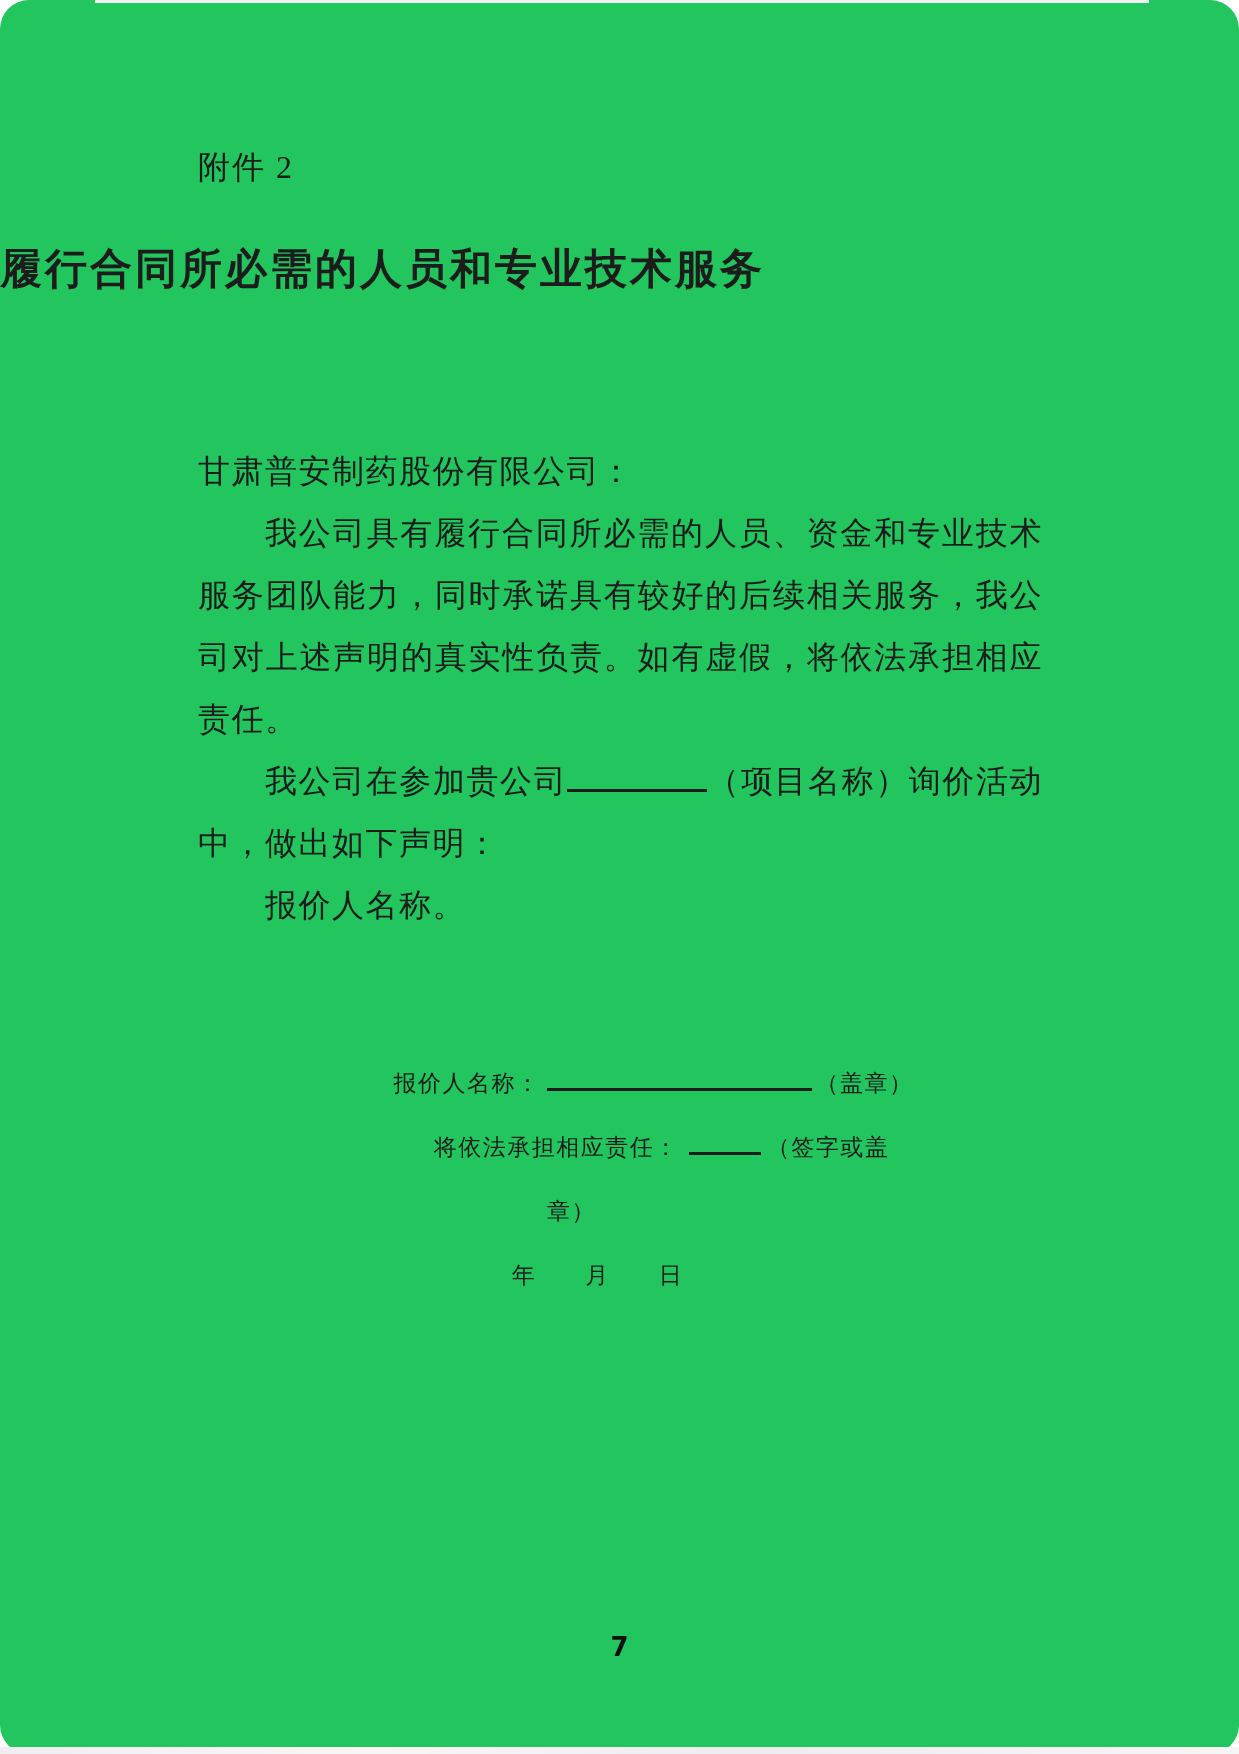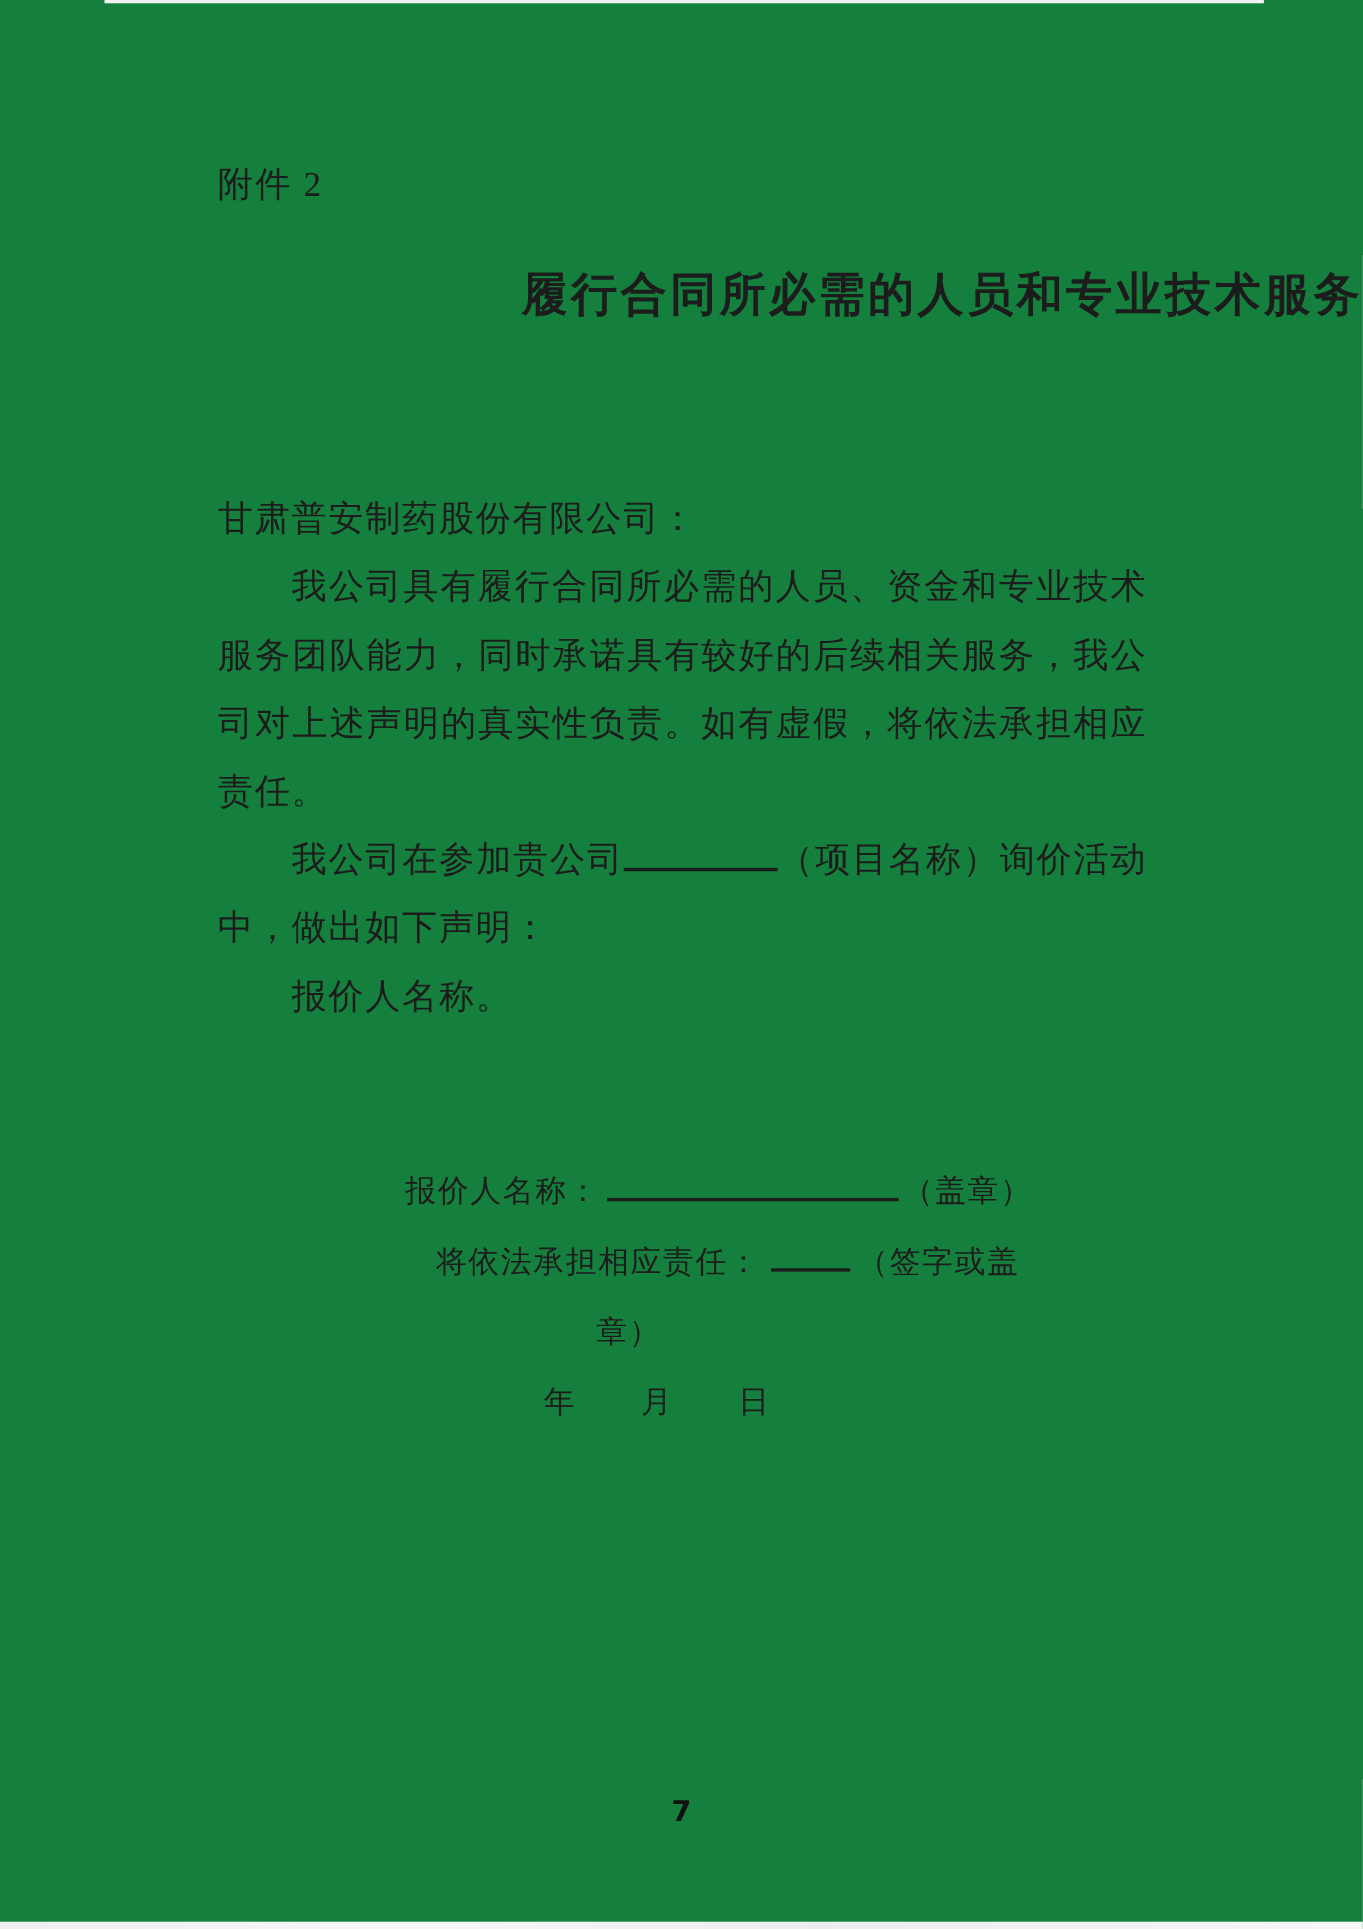--- a/index.html
+++ b/index.html
@@ -11,21 +11,22 @@
     height: 1754px;
     background: #ffffff;
     position: relative;
     font-family: "Liberation Serif", "DejaVu Serif", serif;
     color: #1c1c1c;
     overflow: hidden;
   }
   .page {
     position: absolute;
     inset: 0;
-    background: #15803d;
+    background: #22c55e;
+    border-radius: 29px;
   }
   .scan-edge-top {
     position: absolute;
     top: 0;
     left: 95px;
     right: 90px;
     height: 3px;
     background: #f1f1f1;
   }
   .scan-edge-bottom {
@@ -41,21 +42,21 @@
     left: 198px;
     top: 146px;
     font-size: 32px;
     letter-spacing: 2px;
   }
   .doc-title {
     position: absolute;
     top: 236px;
     left: 0;
     right: 0;
-    text-align: right;
+    text-align: left;
     font-size: 42px;
     font-weight: 600;
     line-height: 66px;
     letter-spacing: 3px;
   }
   .body-text {
     position: absolute;
     left: 198px;
     top: 440px;
     width: 845px;
@@ -88,21 +89,21 @@
     width: 72px;
     margin-left: 10px;
     margin-right: 6px;
   }
   .signature-block {
     position: absolute;
     top: 1052px;
     left: 0;
     right: 0;
     text-align: center;
-    font-size: 28px;
+    font-size: 23px;
     line-height: 64px;
     letter-spacing: 1.5px;
   }
   .signature-block .sig-line {
     margin: 0;
   }
   .sig-line-1 { transform: translateX(34px); }
   .sig-line-2 { transform: translateX(42px); }
   .sig-line-3 { transform: translateX(-48px); }
   .sig-line-4 { transform: translateX(-22px); margin-top: 2px; }

